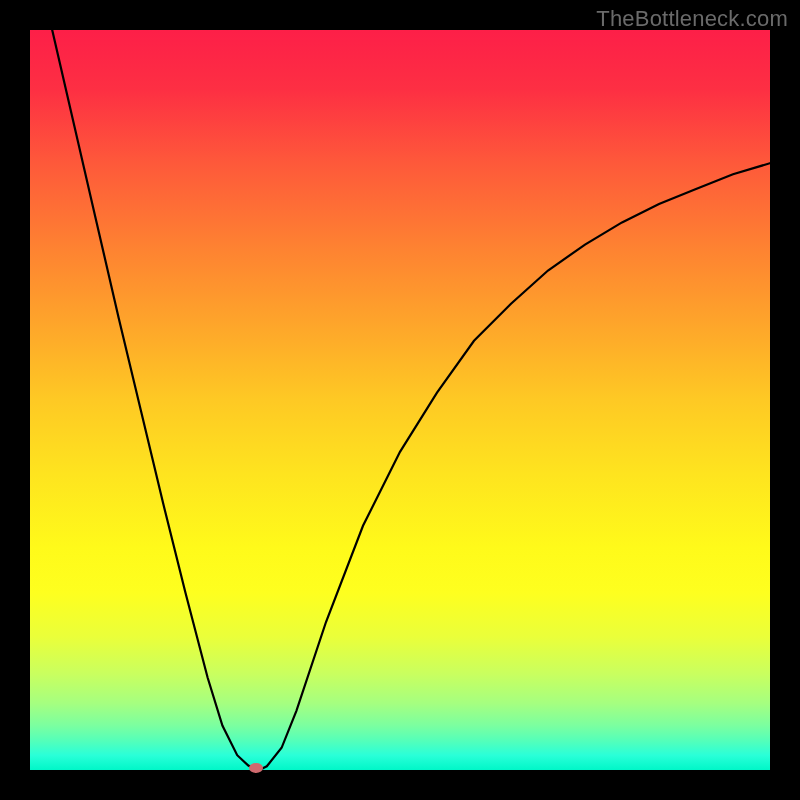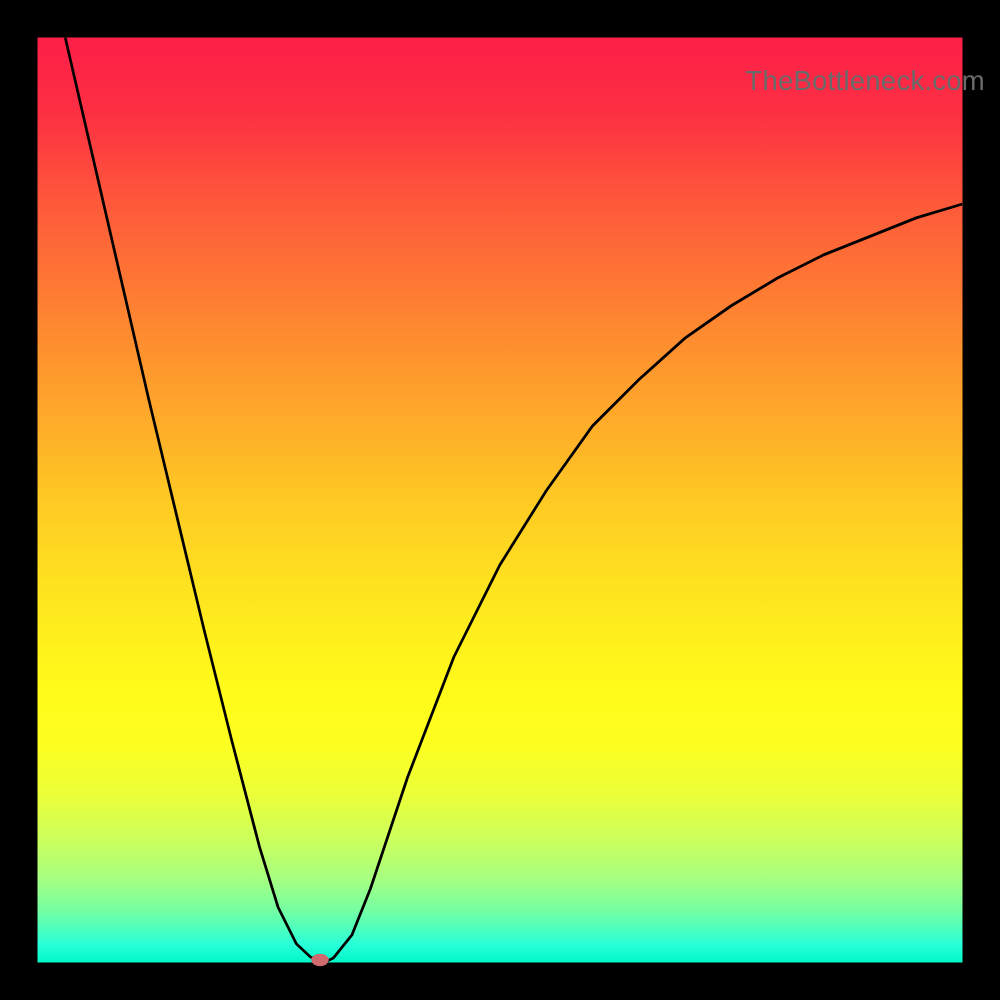--- a/index.html
+++ b/index.html
@@ -13,21 +13,20 @@
   }
   .watermark {
     position: absolute;
     top: 6px;
     right: 12px;
     color: #6a6a6a;
     font-size: 22px;
     font-weight: 500;
     z-index: 10;
     letter-spacing: 0.2px;
-    margin-top: 46px;
   }
   .plot-area {
     position: absolute;
     left: 30px;
     top: 30px;
     width: 740px;
     height: 740px;
     background: linear-gradient(to bottom,
       #fd1f48 0%,
       #fd2f43 8%,

